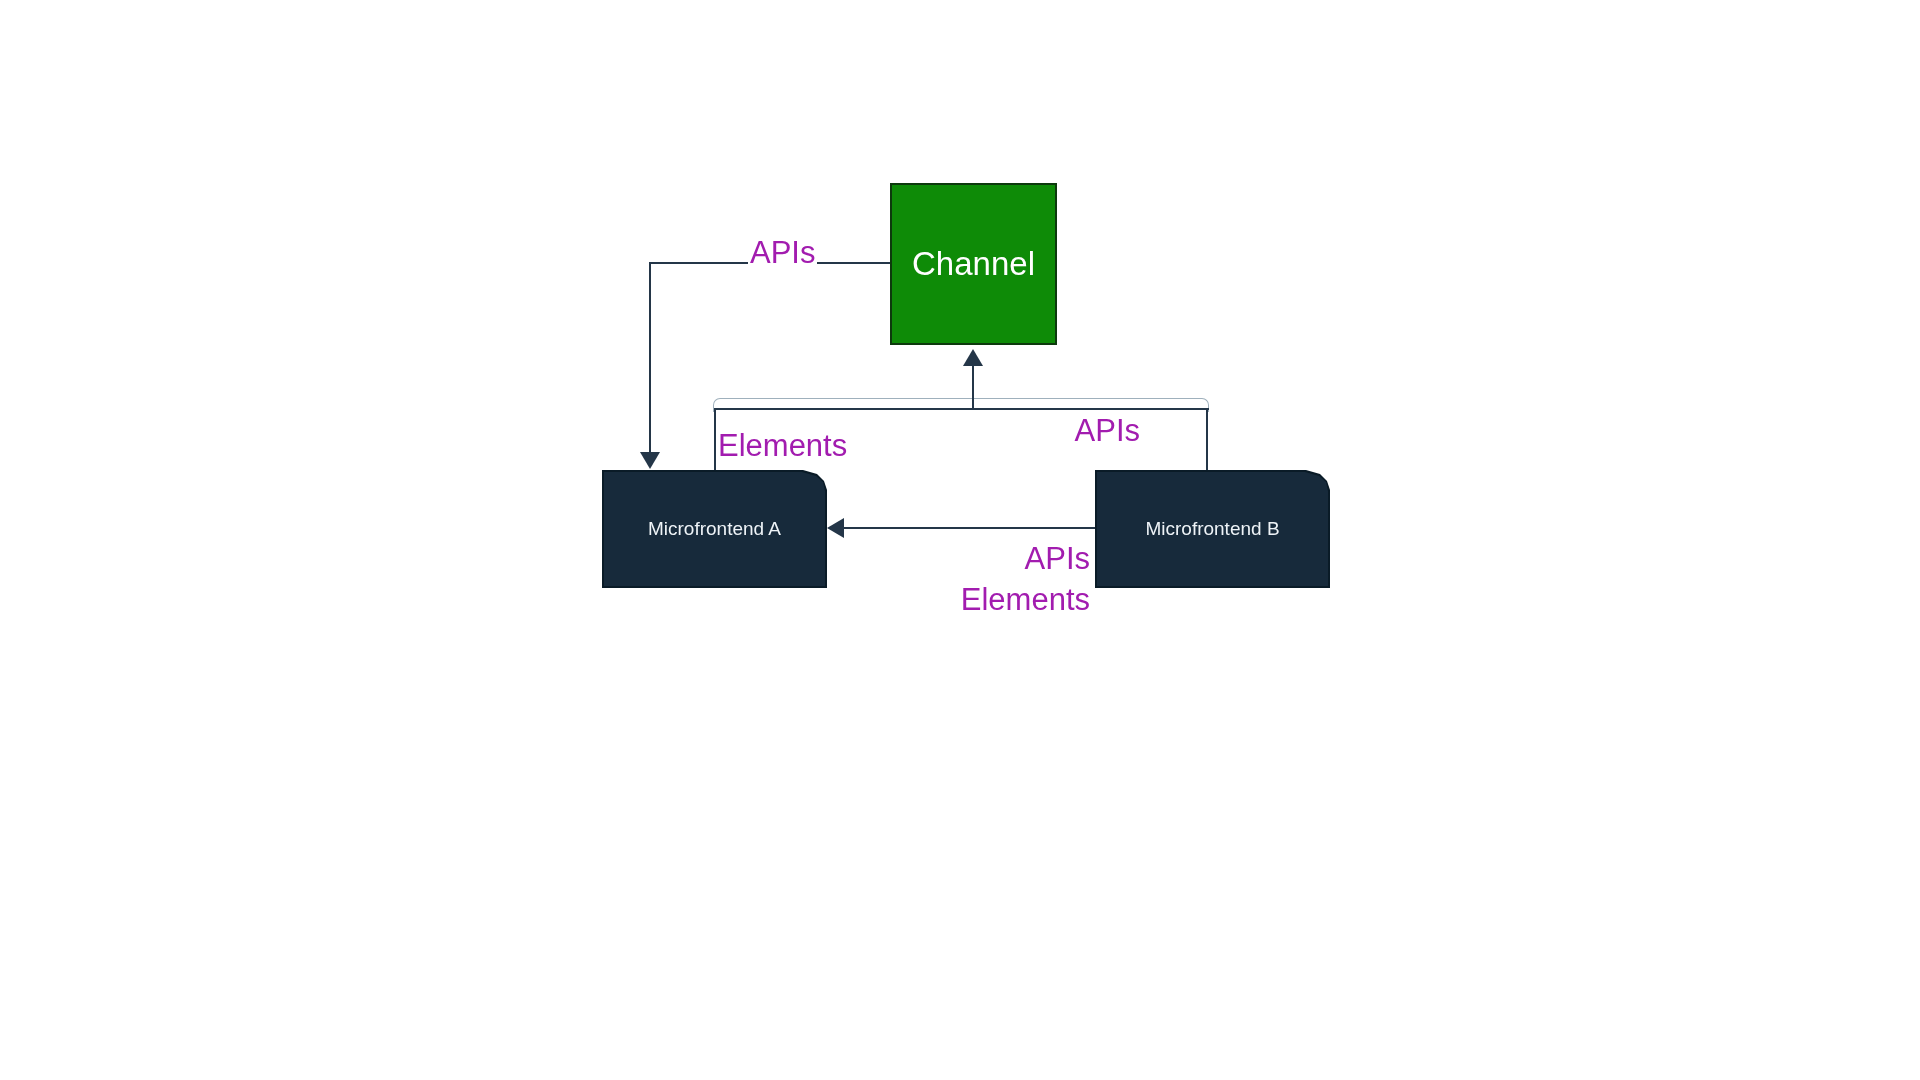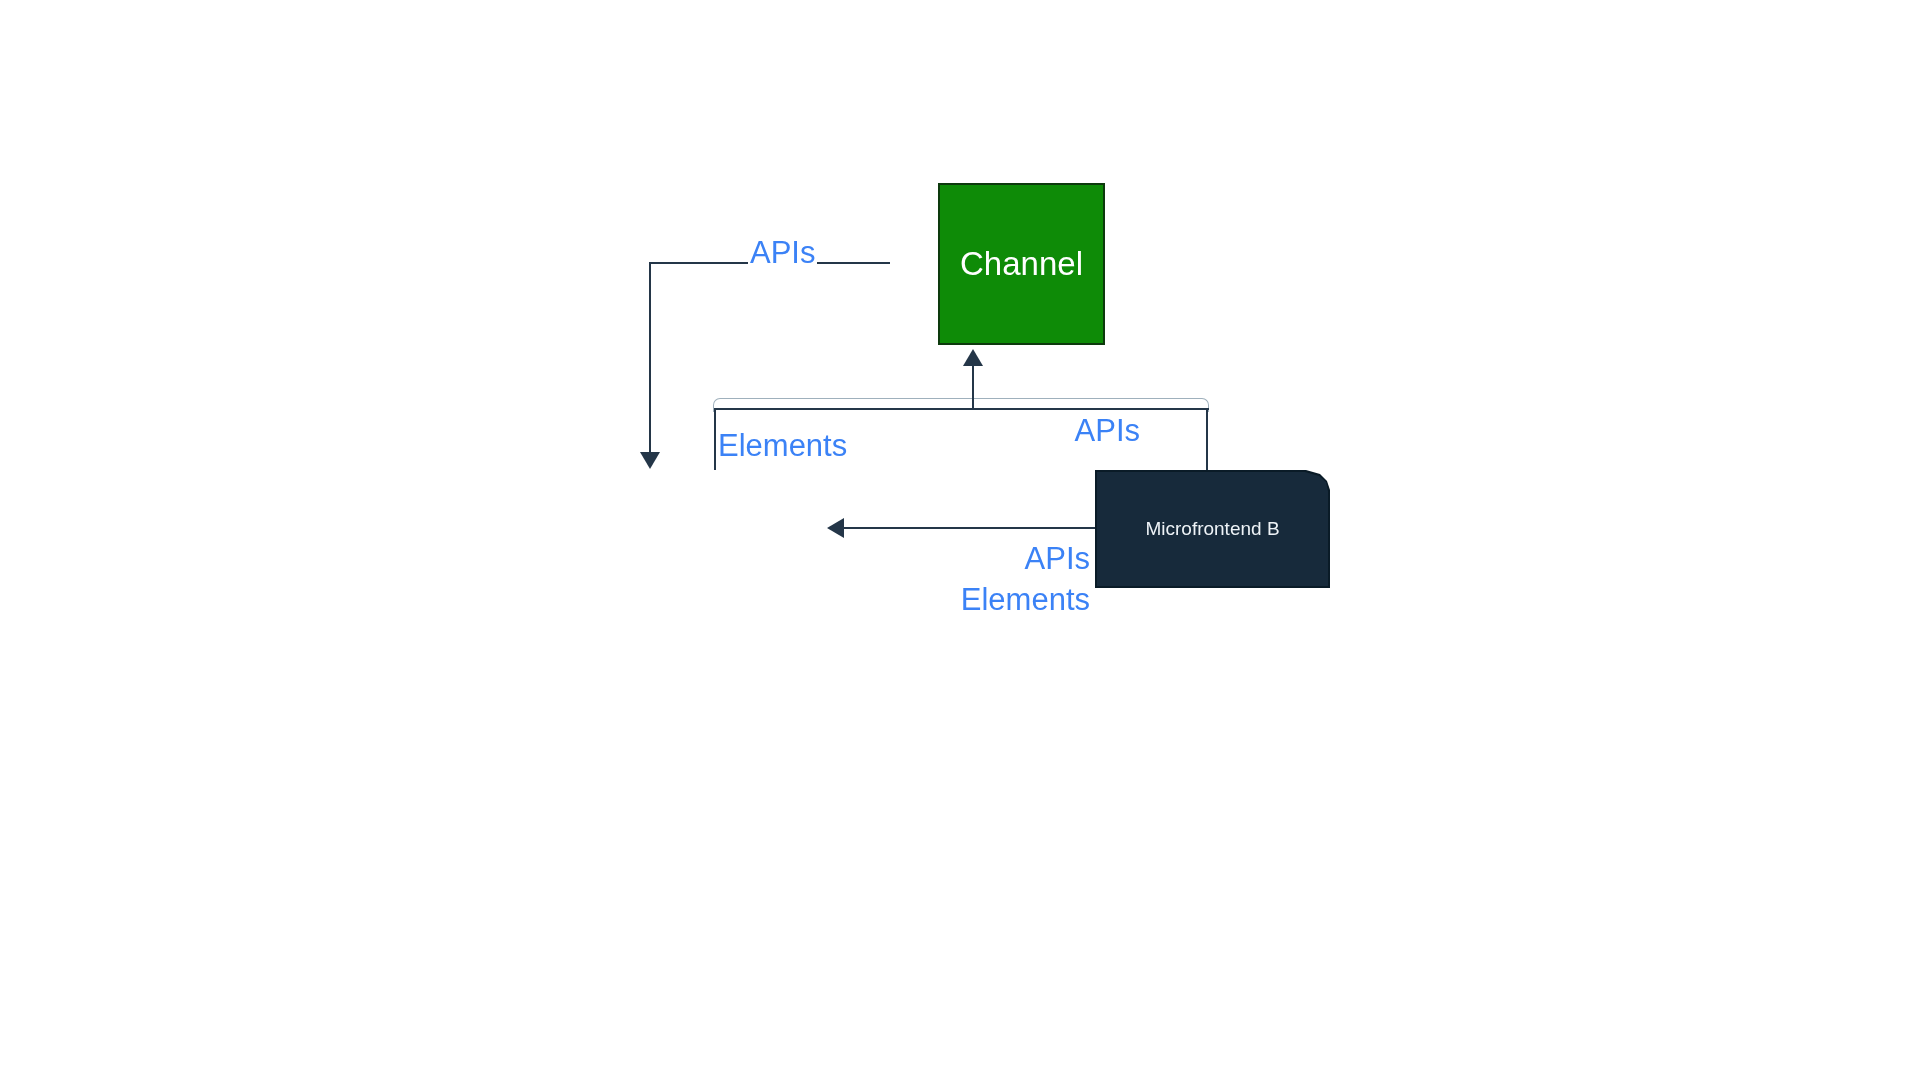--- a/index.html
+++ b/index.html
@@ -10,21 +10,21 @@
   }
   #canvas {
     position: relative;
     width: 1920px;
     height: 1080px;
     background: #ffffff;
     overflow: hidden;
   }
 
   
-  .node { position: absolute; display: flex; align-items: center; justify-content: center; box-sizing: border-box; margin-left: 48px; }
+  .node { position: absolute; display: flex; align-items: center; justify-content: center; box-sizing: border-box; }
 
   .node-green {
     left: 890px; top: 183px; width: 167px; height: 162px;
     background: #0e8b07;
     border: 2px solid #0d3a0d;
     color: #ffffff;
     font-size: 33px;
   }
 
   .node-dark {
@@ -88,21 +88,21 @@
   #e4-head {
     position: absolute; left: 827px; top: 518px;
     width: 0; height: 0;
     border-top: 10px solid transparent; border-bottom: 10px solid transparent;
     border-right: 17px solid #243648;
   }
 
   
   .edge-label {
     position: absolute;
-    color: #3b82f6;
+    color: #a21caf;
     font-size: 31px;
     white-space: nowrap;
     background: #ffffff;
     line-height: 1.0;
     padding: 0 2px;
   }
   #lbl-apis-left  { left: 748px;  top: 237px; }
   #lbl-elements-left { left: 716px; top: 430px; }
   #lbl-apis-right { left: 838px; top: 415px; width: 300px; text-align: right; background: transparent; }
   #lbl-b2a-1 { left: 838px; top: 543px; width: 250px; text-align: right; background: transparent; }
@@ -130,20 +130,25 @@
 
   <div class="h-line" id="e4-h"></div>
   <div id="e4-head"></div>
   <div class="edge-label" id="lbl-b2a-1">APIs</div>
   <div class="edge-label" id="lbl-b2a-2">Elements</div>
 
   <div class="node node-green" id="node-channel">
     <span>Channel</span>
   </div>
 
+  <div class="dark-outer node-dark" id="node-a">
+    <div class="dark-inner">
+      <span>Microfrontend A</span>
+    </div>
+  </div>
 
   <div class="dark-outer node-dark" id="node-b">
     <div class="dark-inner">
       <span>Microfrontend B</span>
     </div>
   </div>
 
 </div>
 
 </body></html>

